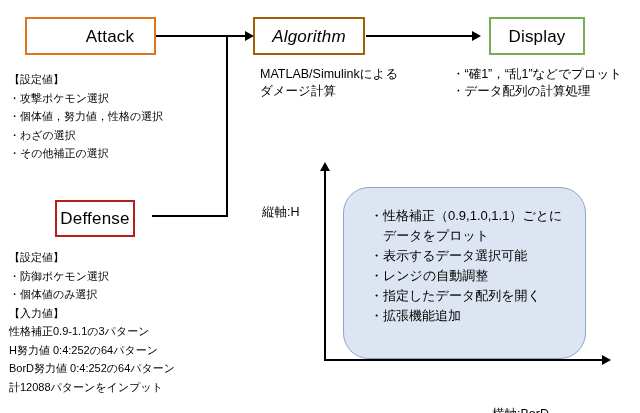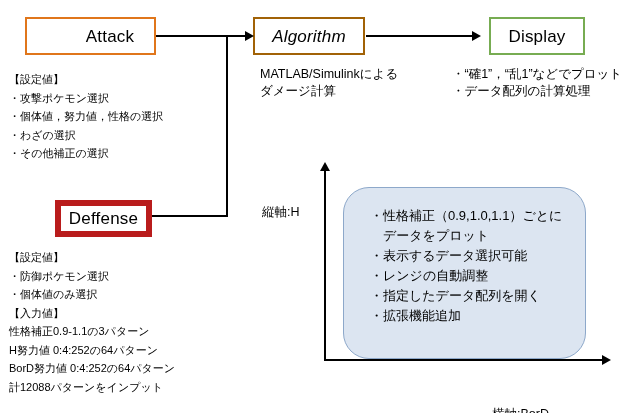--- a/index.html
+++ b/index.html
@@ -28,21 +28,21 @@
     align-items: center;
     justify-content: center;
     font-size: 17px;
     line-height: 1;
     letter-spacing: 0.2px;
     color: #000;
   }
   .proc-box.attack   { left: 25px;  top: 17px;  width: 131px; height: 38px; border: 2px solid #E0761B; padding-left: 39px; }
   .proc-box.algorithm{ left: 253px; top: 17px;  width: 112px; height: 38px; border: 2px solid #a16207; font-style: italic; }
   .proc-box.display  { left: 482px; top: 17px;  width: 96px; height: 38px; border: 2px solid #77AC52; margin-left: 7px; }
-  .proc-box.deffense { left: 55px;  top: 200px; width: 97px;  height: 37px; border: 6px solid #b91c1c; }
+  .proc-box.deffense { left: 55px;  top: 200px; width: 80px;  height: 37px; border: 2px solid #b91c1c; }
 
   
   .line {
     position: absolute;
     background: #000000;
   }
   .h-line { height: 2px; }
   .v-line { width: 2px; }
 
   .arrow-head {

